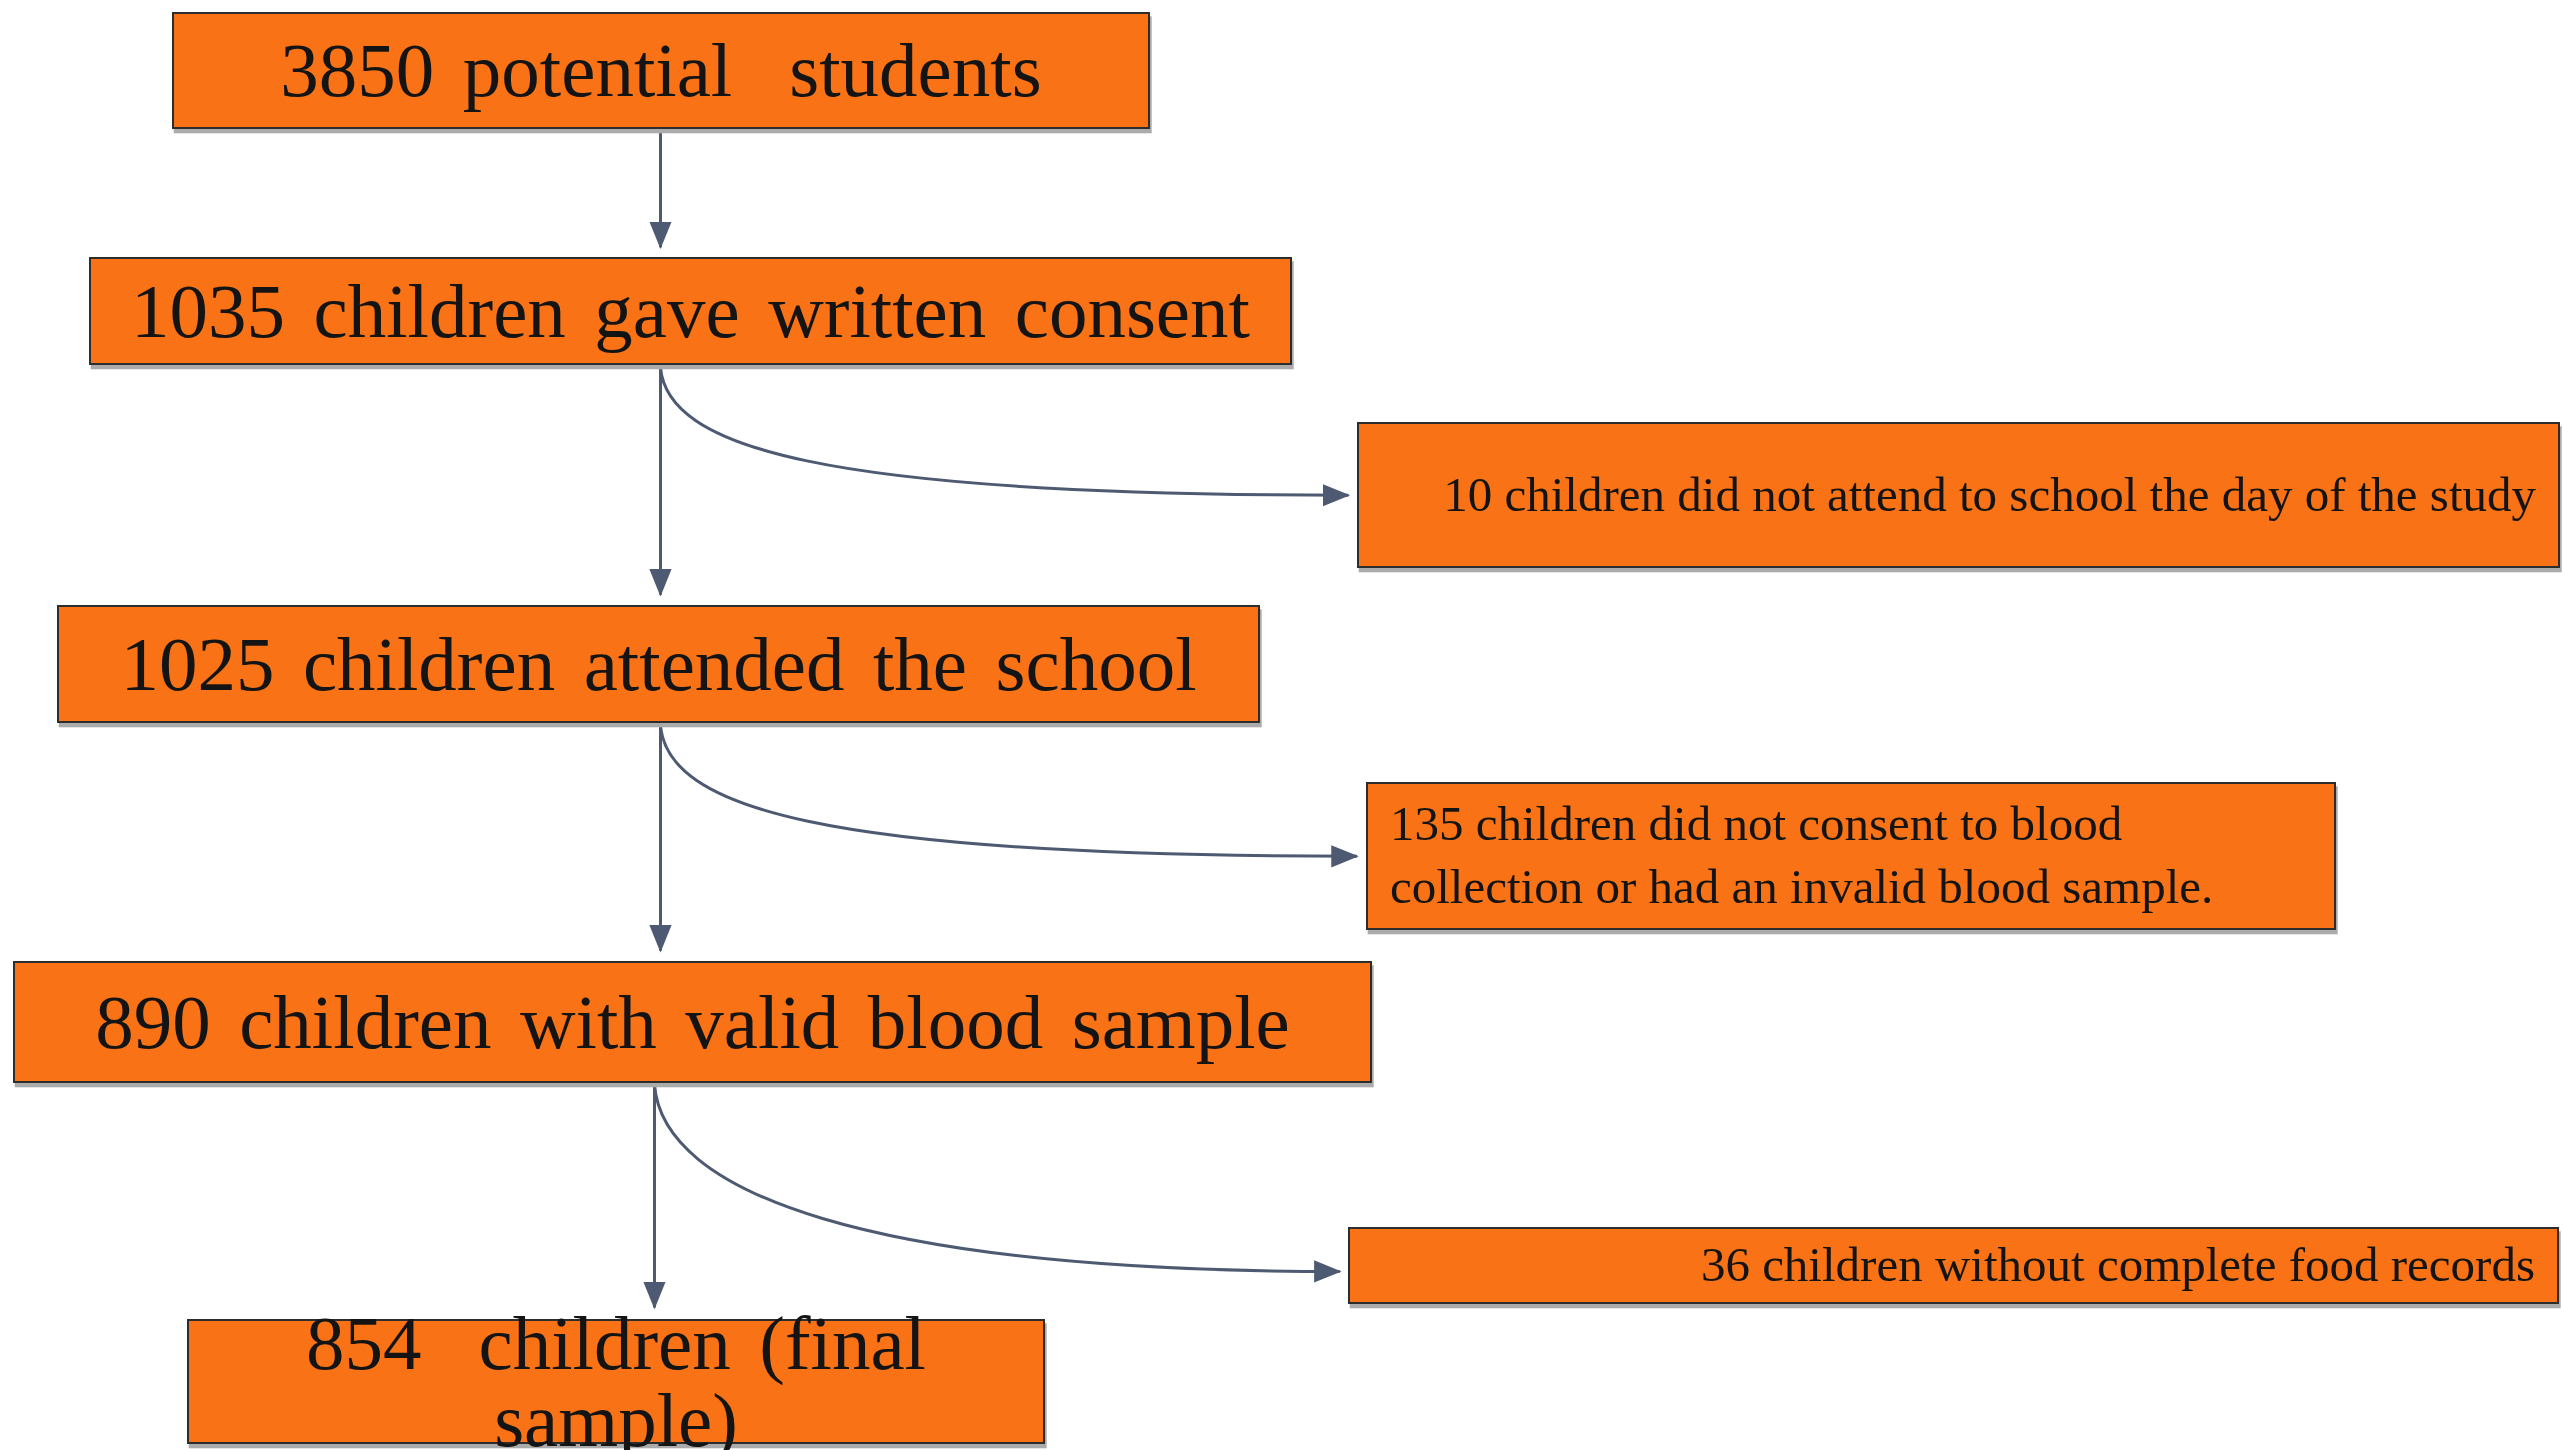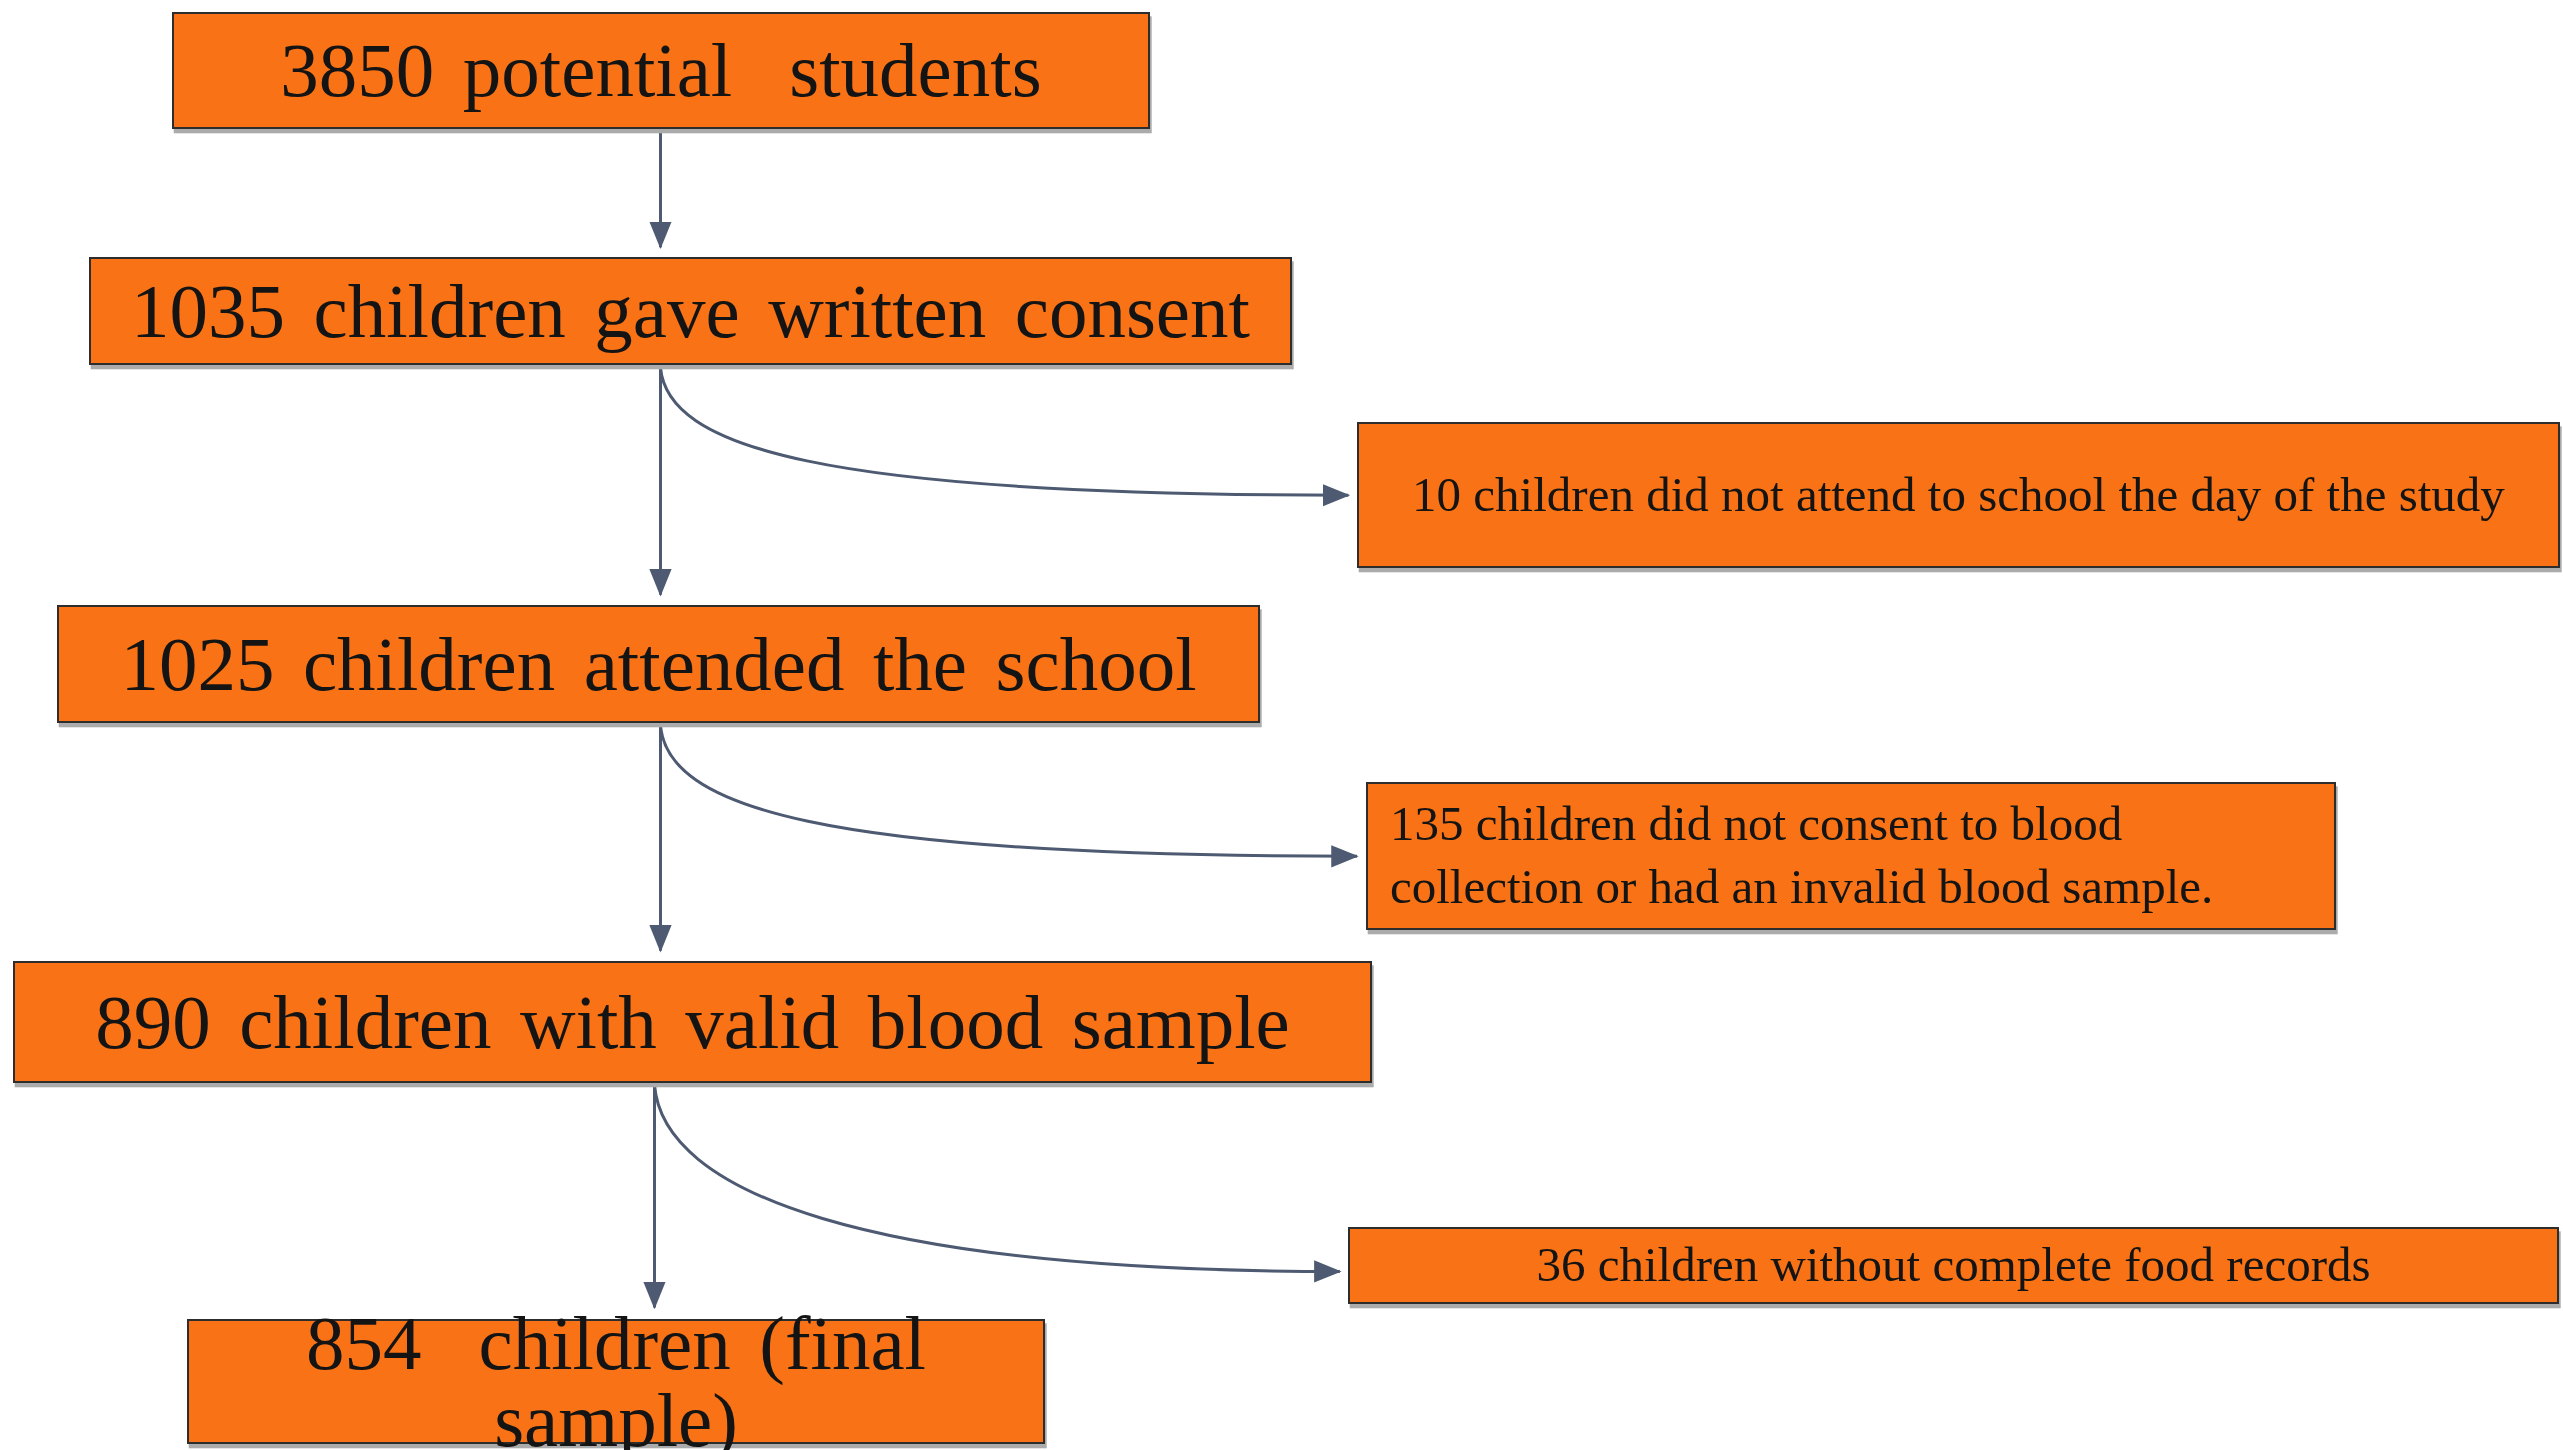--- a/index.html
+++ b/index.html
@@ -33,21 +33,21 @@
   }
   .main-box {
     justify-content: center;
     font-size: 77px;
     line-height: 1;
     text-align: center;
     white-space: pre-wrap;
     word-spacing: 0.12em;
   }
   .side-box {
-    justify-content: center;
+    justify-content: flex-end;
     font-size: 49px;
     line-height: 1.28;
     text-align: left;
     padding: 6.9px 22px;
   }
   
   #box-potential   { left: 172px;  top: 12px;   width: 978px; height: 117px; }
   #box-consent     { left: 57px;   top: 257px;  width: 1203px; height: 108px; margin-left: 32px; }
   #side-attend     { left: 1357px; top: 422px;  width: 1203px; height: 146px; }
   #box-attended    { left: 57px;   top: 605px;  width: 1203px; height: 118px; }

